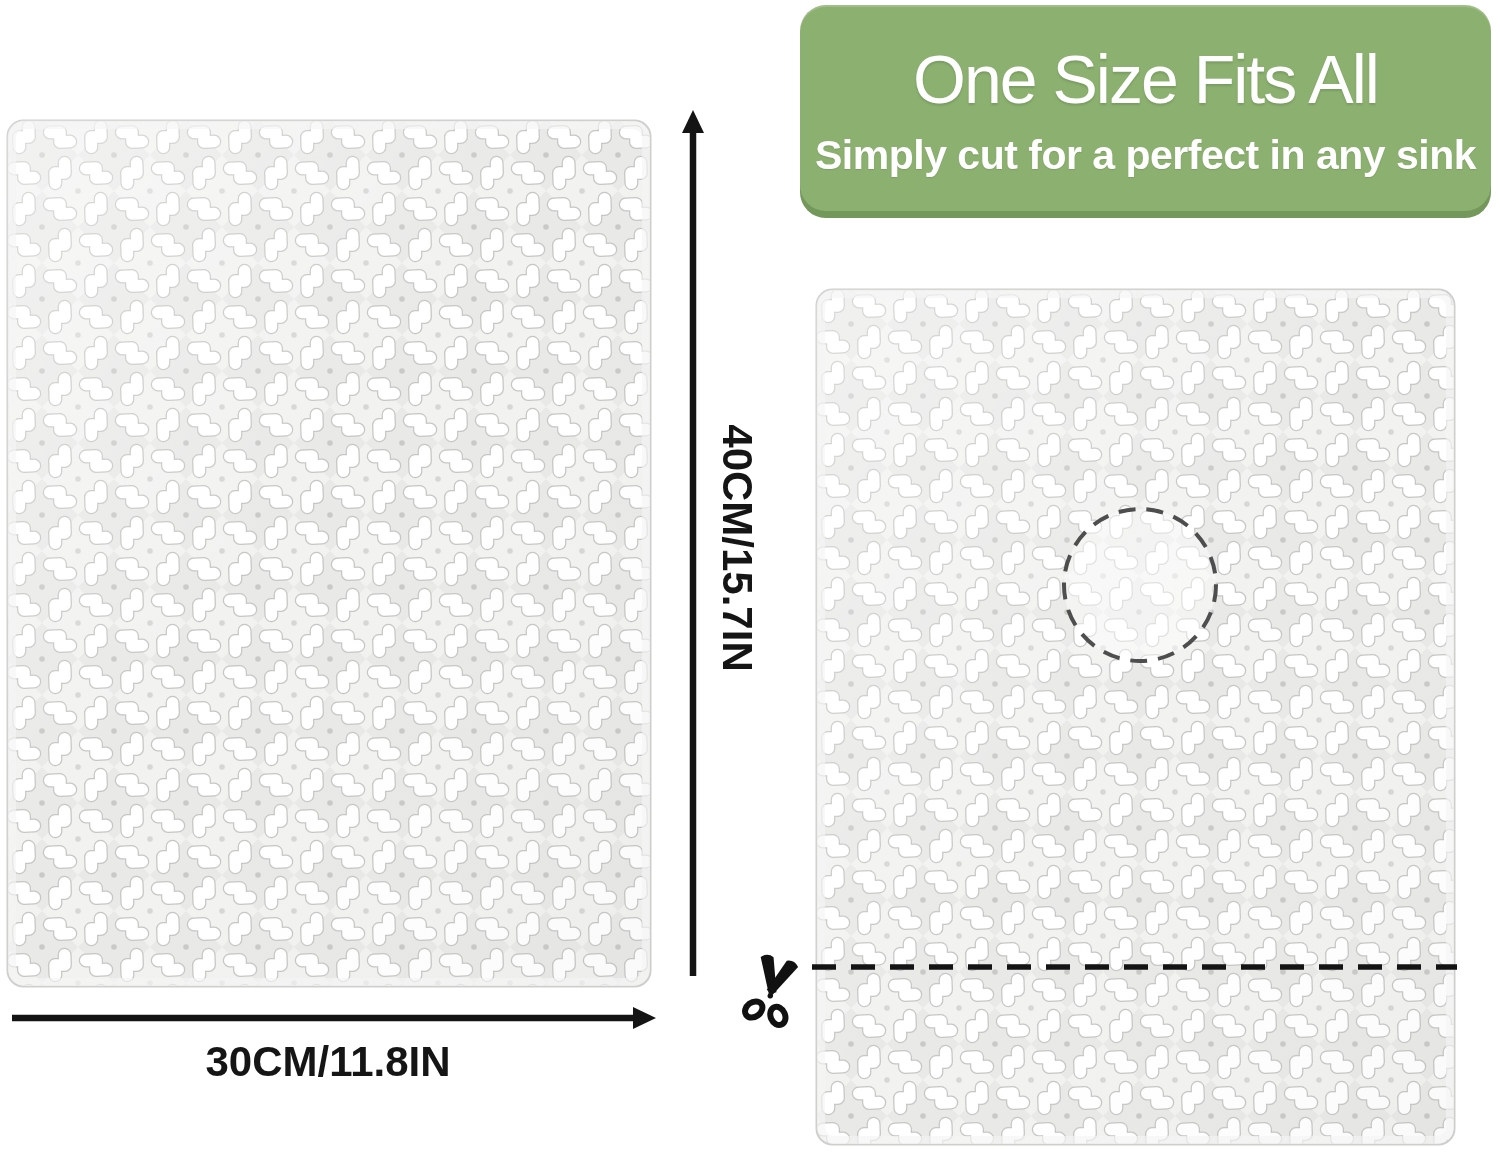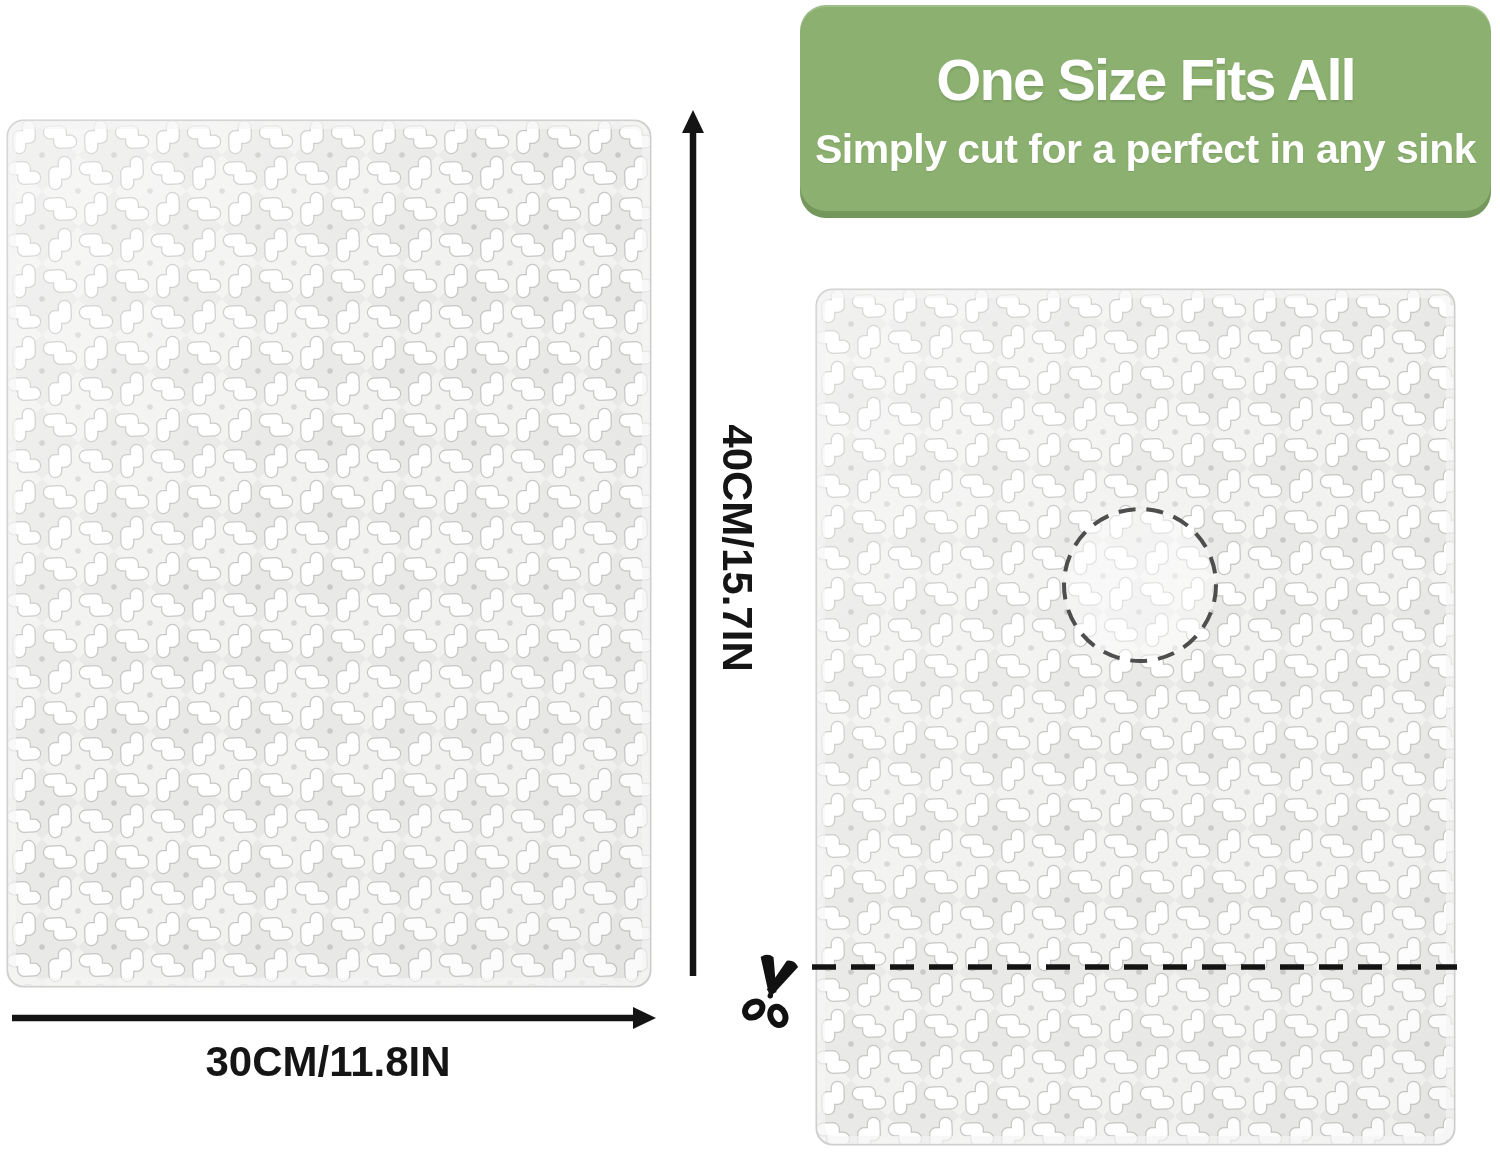--- a/index.html
+++ b/index.html
@@ -37,22 +37,22 @@
     box-shadow: inset 0 -7px 0 rgba(62, 94, 48, 0.30),
                 inset 0 2px 0 rgba(255, 255, 255, 0.18);
     display: flex;
     flex-direction: column;
     align-items: center;
     justify-content: center;
     text-align: center;
   }
   .banner-title {
     color: #ffffff;
-    font-size: 58px;
-    font-weight: 700;
+    font-size: 68px;
+    font-weight: 400;
     letter-spacing: -2px;
     line-height: 1.05;
     text-shadow: 0 2px 2px rgba(90, 120, 75, 0.35);
     white-space: nowrap;
   }
   .banner-subtitle {
     margin-top: 16px;
     color: #ffffff;
     font-size: 41px;
     font-weight: 600;

